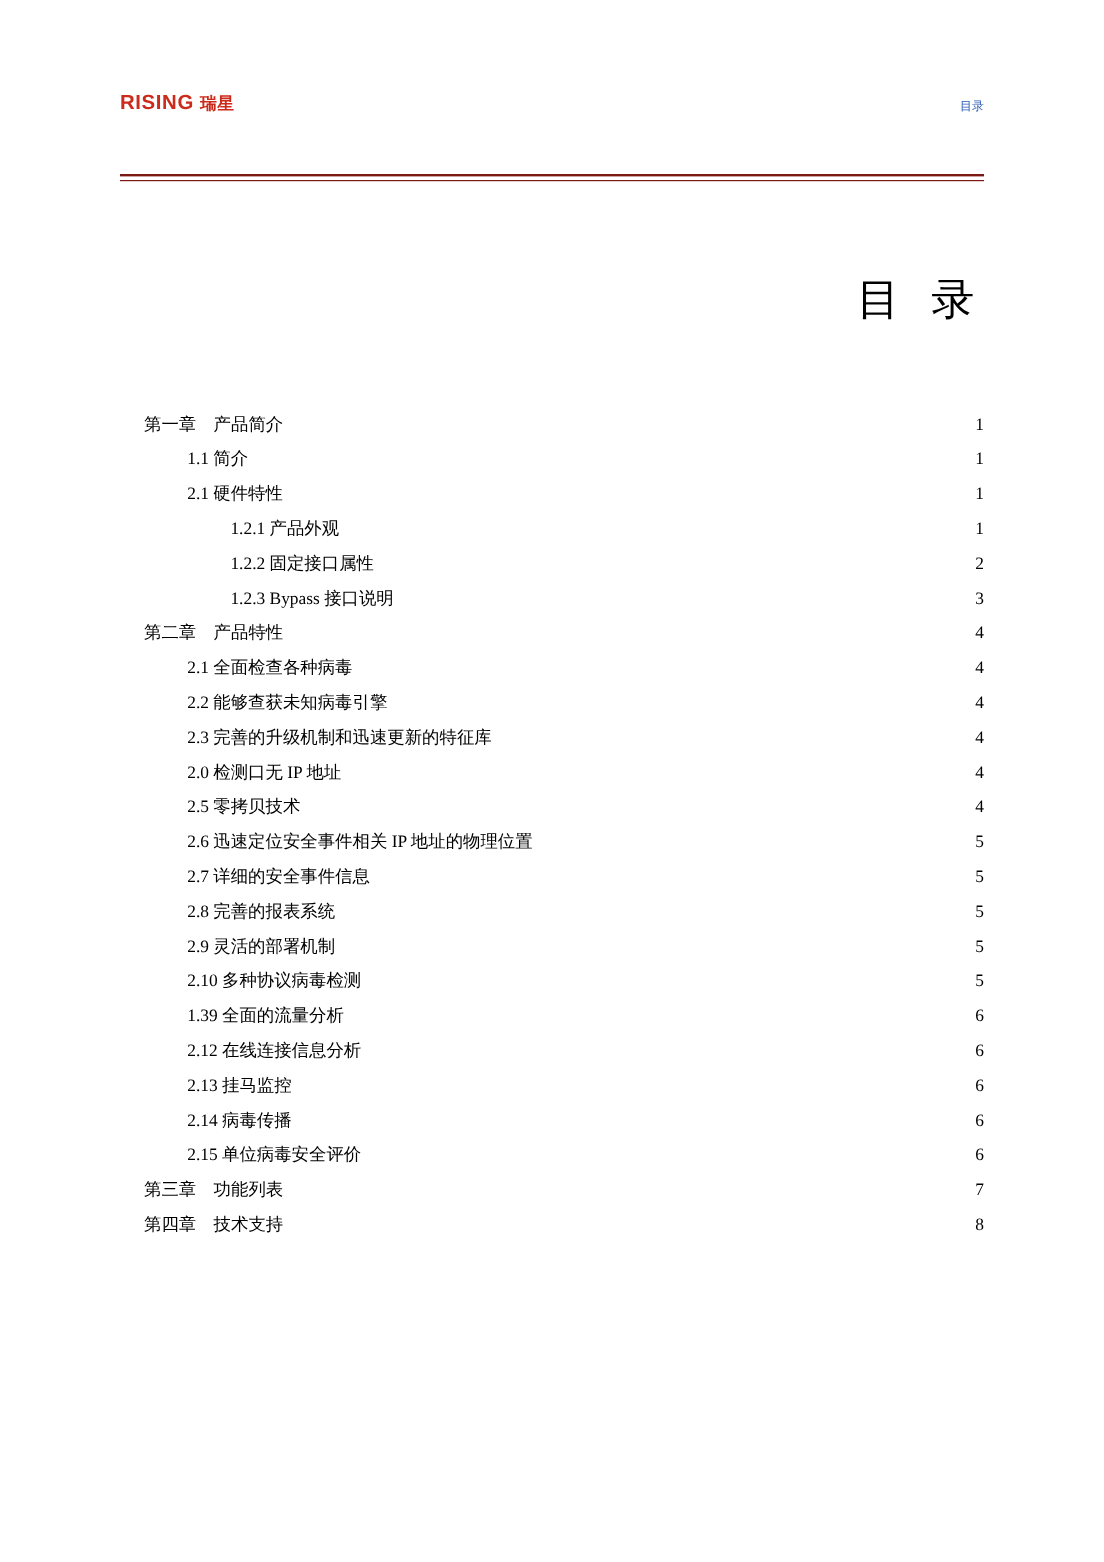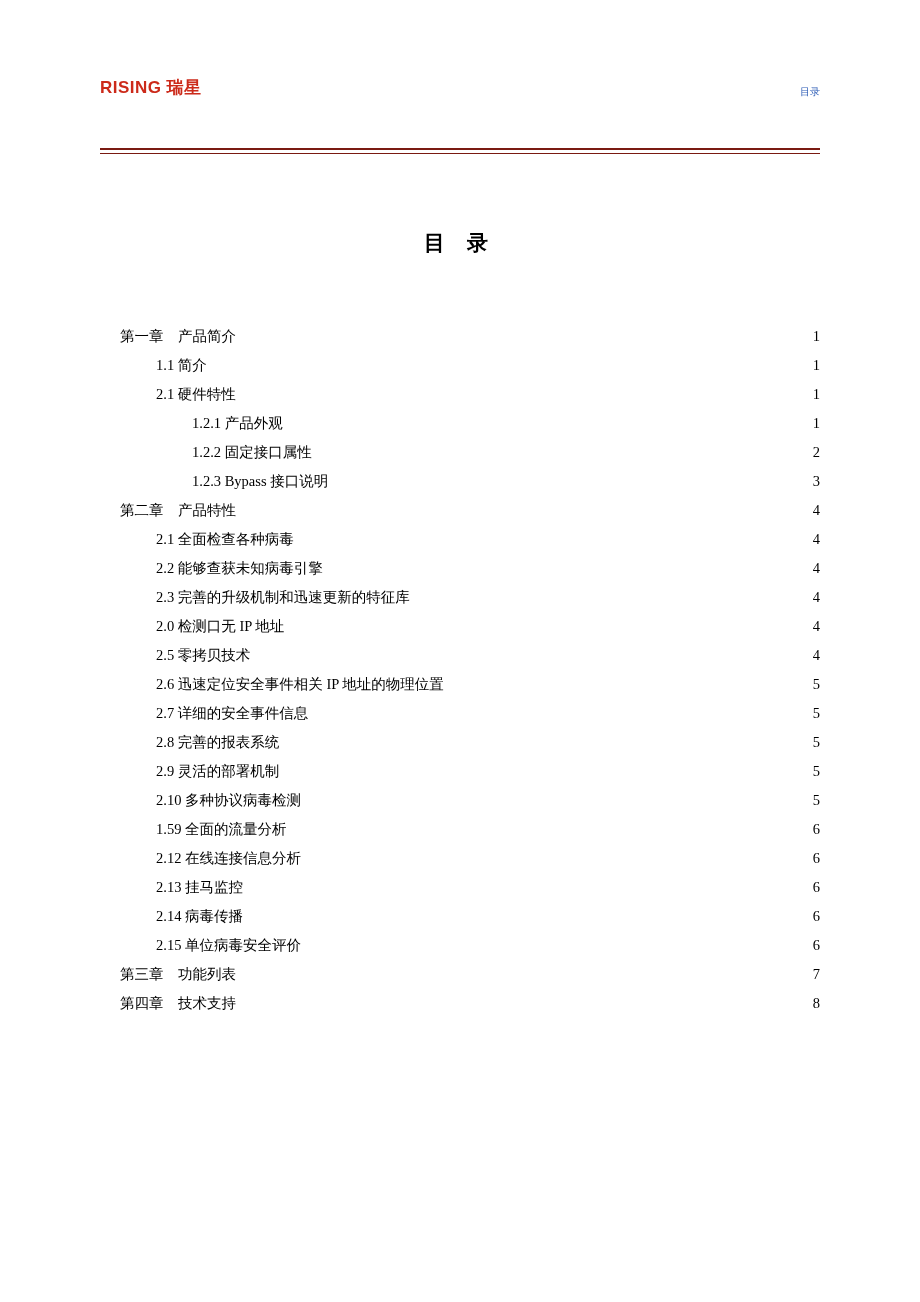--- a/index.html
+++ b/index.html
@@ -27,36 +27,36 @@
     .logo {
       color: #cc2a1a;
       font-weight: bold;
       font-family: Arial, sans-serif;
       font-size: 17px;
       letter-spacing: 0.5px;
       display: flex;
       align-items: baseline;
       gap: 5px;
     }
-    .logo .logo-cn { font-family: "SimHei", sans-serif; font-size: 17px; }
+    .logo .logo-cn { font-family: "SimHei", sans-serif; font-size: 14px; }
     .header-right {
       color: #2b5bb5;
       font-size: 10px;
       font-family: "SimSun", serif;
     }
     .rule-top {
       height: 6px;
       border-top: 2px solid #7a1a12;
       border-bottom: 1px solid #7a1a12;
       margin-top: 2px;
     }
     .title {
-      text-align: center;
-      font-size: 21px;
-      font-weight: bold;
+      text-align: right;
+      font-size: 36px;
+      font-weight: normal;
       letter-spacing: 8px;
       margin: 32px 0 22px 0;
       font-family: "SimHei", "黑体", sans-serif;
     }
     .toc {
       font-size: 14.5px;
       line-height: 2.0;
       flex: 1;
     }
     .toc-row {
@@ -203,21 +203,21 @@
         <span class="toc-label">2.9 灵活的部署机制</span>
         <span class="toc-leader"></span>
         <span class="toc-page">5</span>
       </div>
       <div class="toc-row indent-1">
         <span class="toc-label">2.10 多种协议病毒检测</span>
         <span class="toc-leader"></span>
         <span class="toc-page">5</span>
       </div>
       <div class="toc-row indent-1">
-        <span class="toc-label">1.59 全面的流量分析</span>
+        <span class="toc-label">1.39 全面的流量分析</span>
         <span class="toc-leader"></span>
         <span class="toc-page">6</span>
       </div>
       <div class="toc-row indent-1">
         <span class="toc-label">2.12 在线连接信息分析</span>
         <span class="toc-leader"></span>
         <span class="toc-page">6</span>
       </div>
       <div class="toc-row indent-1">
         <span class="toc-label">2.13 挂马监控</span>

